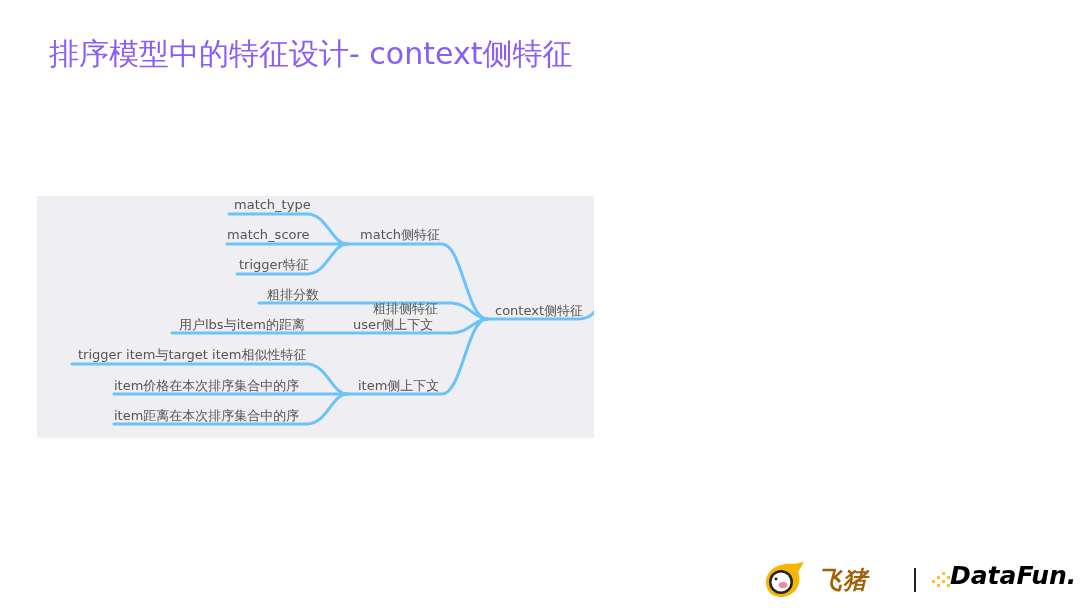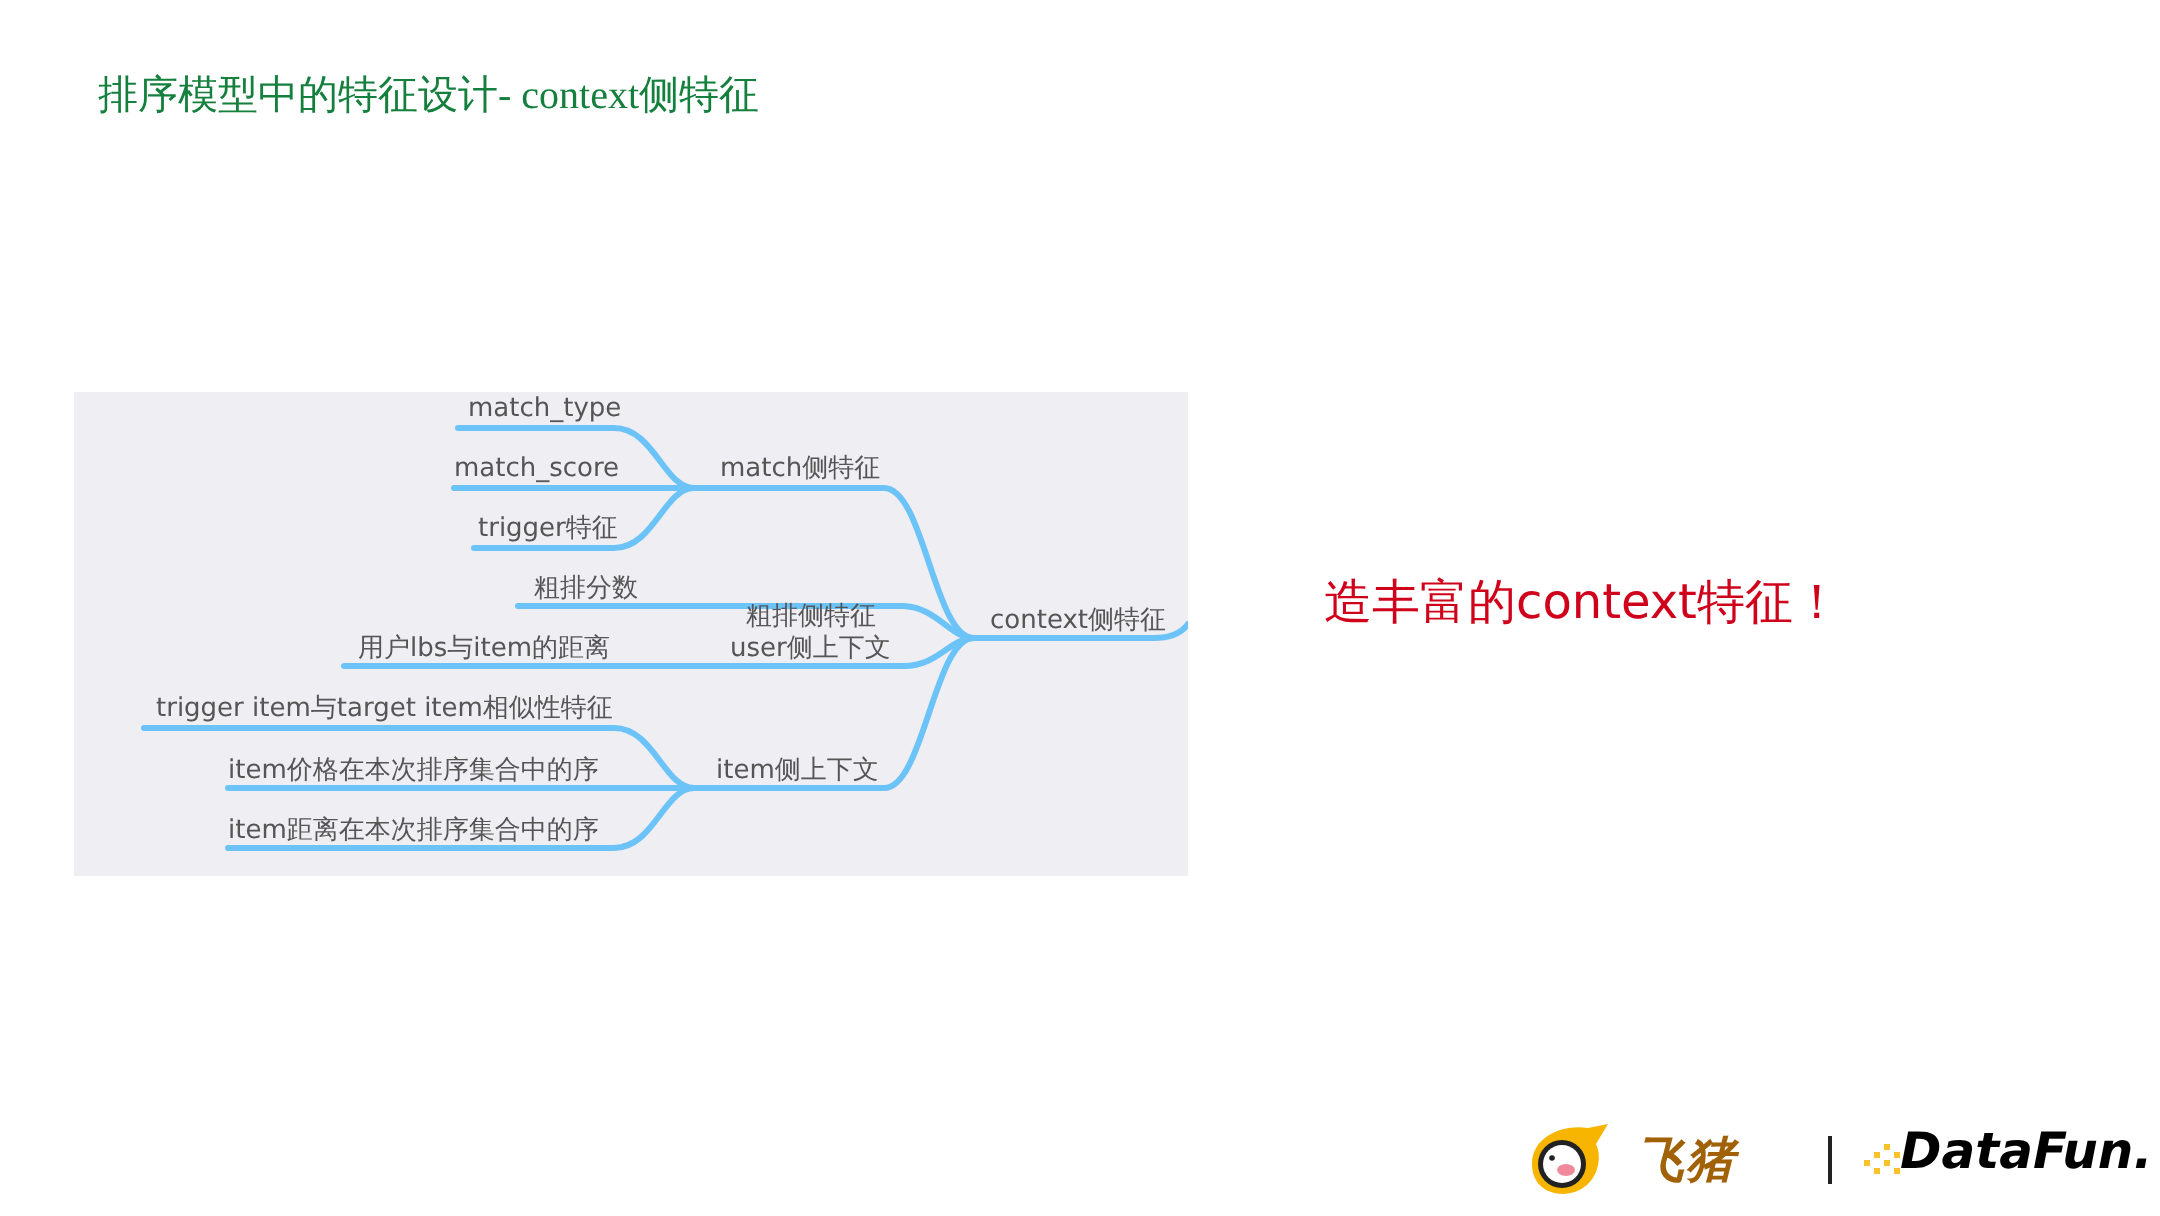--- a/index.html
+++ b/index.html
@@ -3,23 +3,22 @@
   <meta charset="utf-8">
   <style>
     html, body { margin: 0; padding: 0; }
     body {
       width: 1080px; height: 608px; position: relative; overflow: hidden;
       background: #ffffff;
       font-family: "DejaVu Sans", "Liberation Sans", sans-serif;
     }
     .title {
       position: absolute; left: 49px; top: 34px;
-      font-size: 20px; color: #15803d; letter-spacing: 0px;
+      font-size: 30px; color: #8b5cf6; letter-spacing: 0px;
       white-space: nowrap;
-      font-family: Liberation Serif, serif;
     }
     .mindmap {
       position: absolute; left: 37px; top: 196px; width: 557px; height: 242px;
       background: #eeeef3;
     }
     .mindmap svg { position: absolute; left: 0; top: 0; }
     .mm-label {
       position: absolute; font-size: 13px; color: #555555; white-space: nowrap;
       font-family: "DejaVu Sans", sans-serif; line-height: 16px;
     }
@@ -71,35 +70,34 @@
       <path d="M310 198 C295 198 290 168 270 168 L35 168"></path>
       <path d="M310 198 L77 198"></path>
       <path d="M310 198 C295 198 290 228 270 228 L77 228"></path>
     </g>
   </svg>
 
   <div class="mm-label" style="left:458px; top:107px;">context侧特征</div>
 
   <div class="mm-label" style="left:323px; top:31px;">match侧特征</div>
   <div class="mm-label" style="left:336px; top:105px;">粗排侧特征</div>
-  <div class="mm-label" style="left:328px; top:121px;">user侧上下文</div>
+  <div class="mm-label" style="left:316px; top:121px;">user侧上下文</div>
   <div class="mm-label" style="left:321px; top:182px;">item侧上下文</div>
 
   <div class="mm-label" style="left:197px; top:1px;">match_type</div>
   <div class="mm-label" style="left:190px; top:31px;">match_score</div>
   <div class="mm-label" style="left:202px; top:61px;">trigger特征</div>
   <div class="mm-label" style="left:230px; top:91px;">粗排分数</div>
   <div class="mm-label" style="left:142px; top:121px;">用户lbs与item的距离</div>
   <div class="mm-label" style="left:41px; top:151px;">trigger item与target item相似性特征</div>
   <div class="mm-label" style="left:77px; top:212px;">item距离在本次排序集合中的序</div>
   <div class="mm-label" style="left:77px; top:182px;">item价格在本次排序集合中的序</div>
 </div>
 
 <div class="callout">
-  <div>造丰富的context特征！</div>
 </div>
 
 <div class="footer-logos">
   <svg class="fz-logo" viewBox="0 0 44 40">
     <path d="M4 22 C4 8 20 2 32 4 L42 2 L36 12 C40 20 36 36 20 37 C10 37 4 31 4 22 Z" fill="#f7b500"></path>
     <circle cx="19" cy="22" r="12" fill="#222222"></circle>
     <circle cx="19" cy="22" r="9.5" fill="#ffffff"></circle>
     <circle cx="14" cy="19" r="1.4" fill="#222222"></circle>
     <ellipse cx="21" cy="25" rx="4.5" ry="3" fill="#f08a9a"></ellipse>
   </svg>

